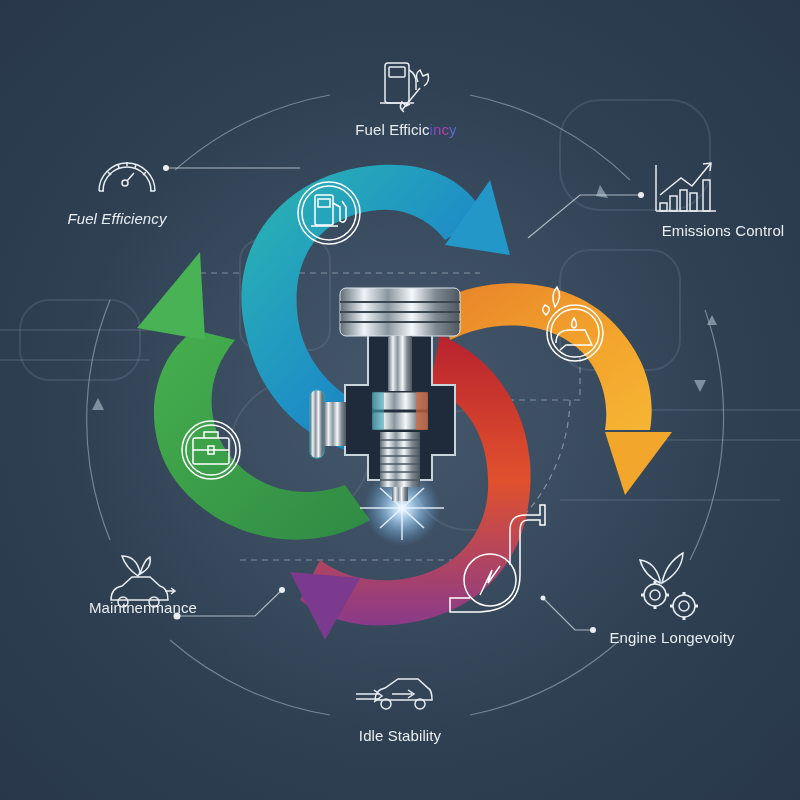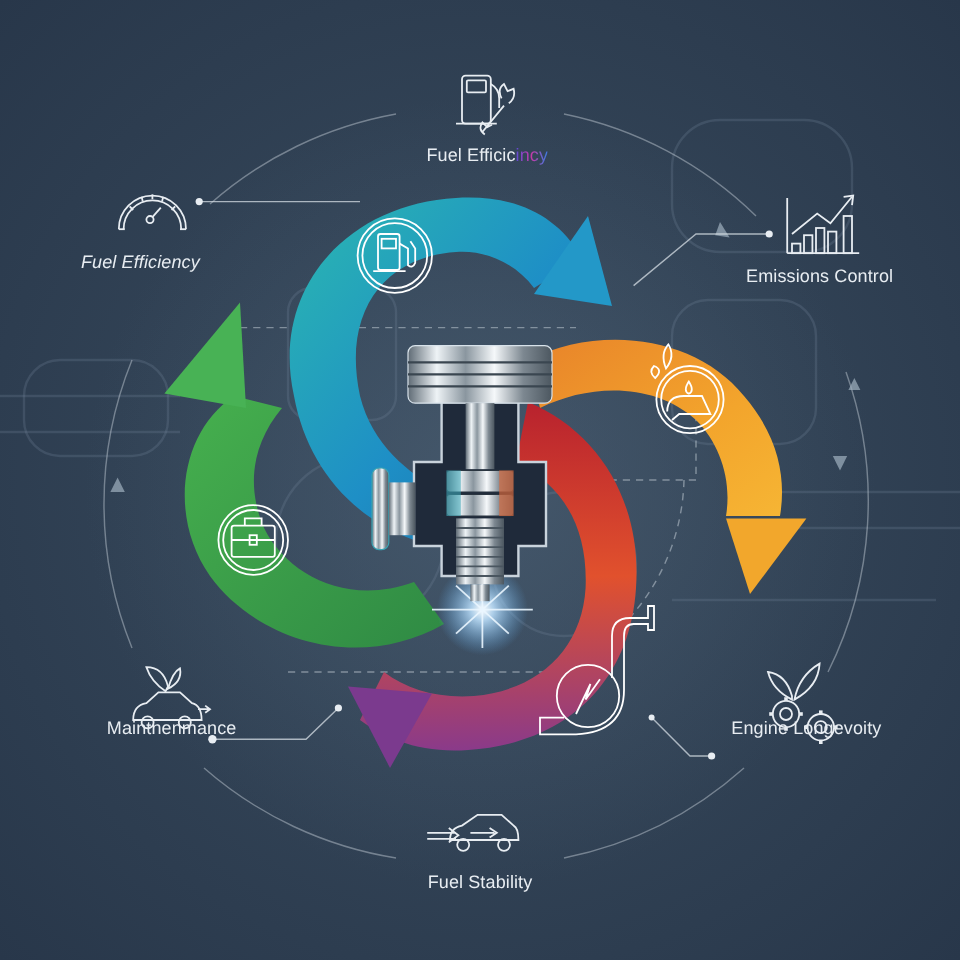--- a/index.html
+++ b/index.html
@@ -275,20 +275,20 @@
       <circle cx="420" cy="704" r="5"></circle>
       <path d="M356 694 H380 M356 699 H380 M374 690 L382 696 L374 702"></path>
       <path d="M392 694 H412 M408 690 L414 694 L408 698"></path>
     </g>
   </svg>
 
   <div class="label center" style="left:406px; top:121px;"><span>Fuel Efficic</span><span class="glitch">incy</span></div>
 
   <div class="label center" style="left:117px; top:210px;font-style:italic;">Fuel Efficiency</div>
 
-  <div class="label center" style="left:683px; top:222px;">Emissions Control</div>
+  <div class="label center" style="left:723px; top:222px;">Emissions Control</div>
 
   <div class="label center" style="left:143px; top:599px;">Maintnenmance</div>
 
-  <div class="label center" style="left:672px; top:599px;">Engine Longevoity</div>
-
-  <div class="label center" style="left:400px; top:727px;">Fuel Stability</div>
+  <div class="label center" style="left:672px; top:629px;">Engine Longevoity</div>
+
+  <div class="label center" style="left:400px; top:727px;">Idle Stability</div>
 </div>
 
 </body></html>

